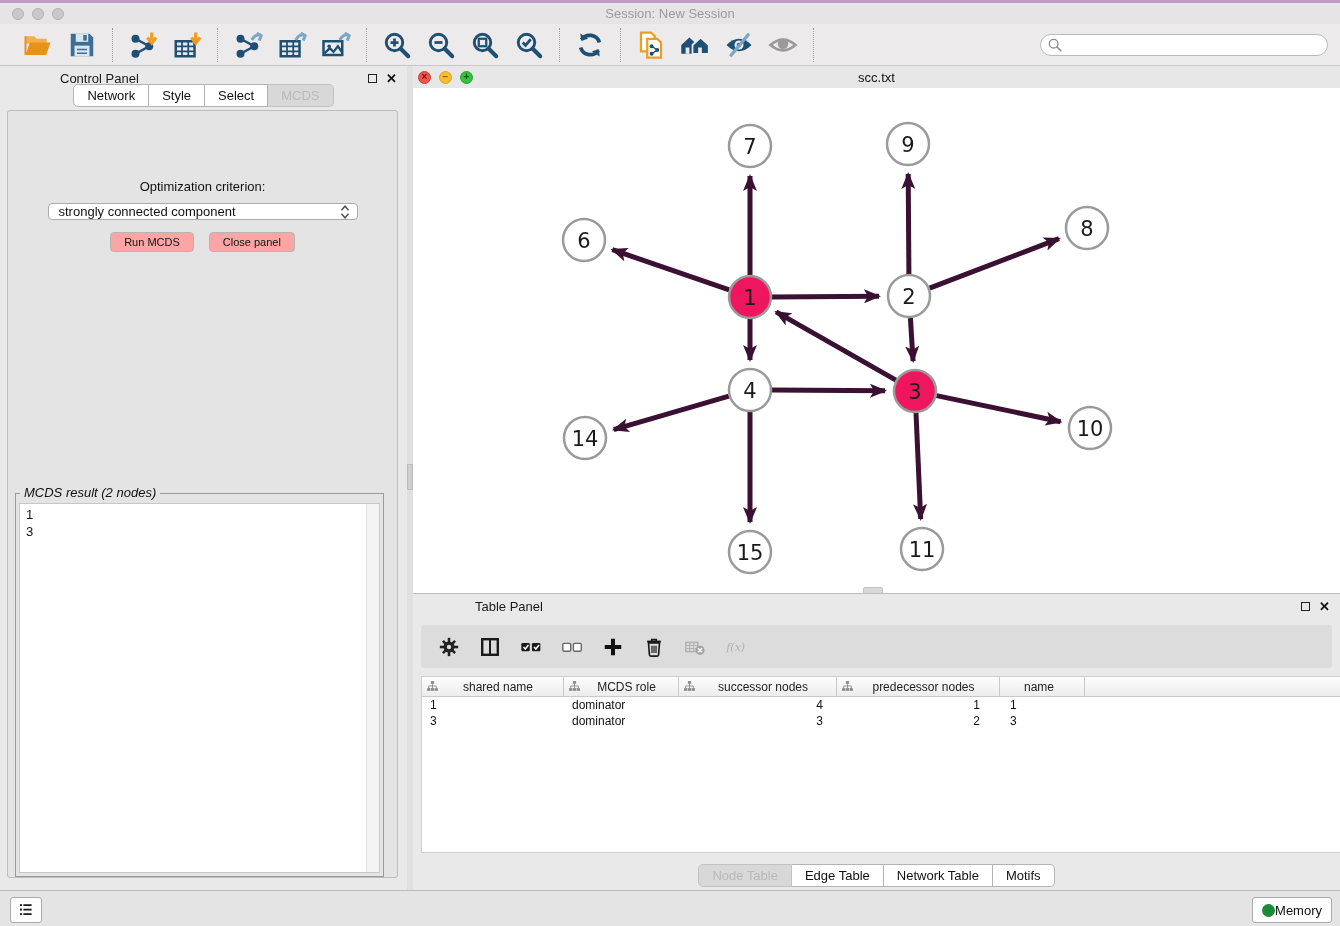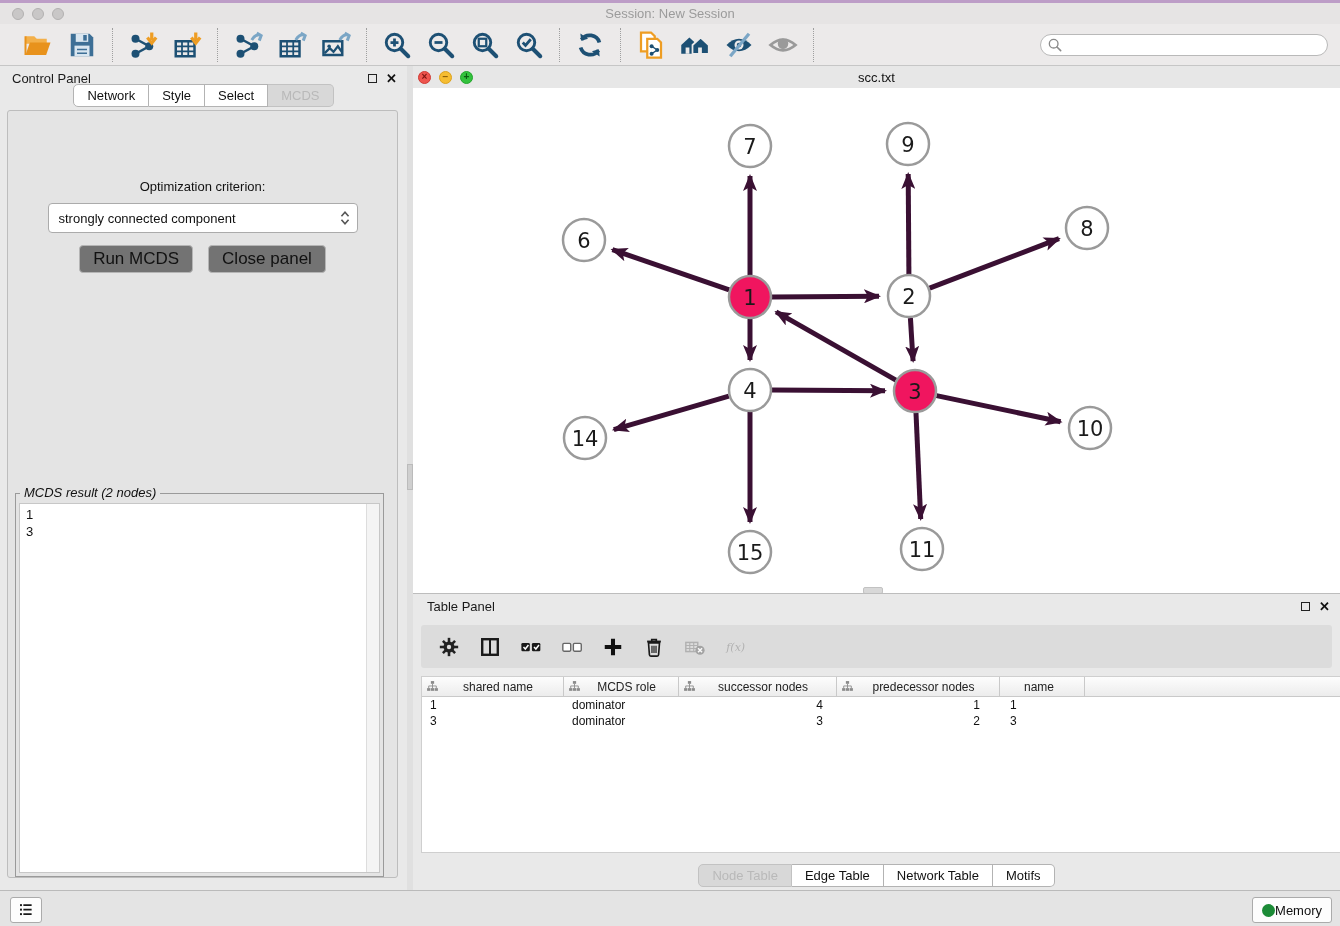--- a/index.html
+++ b/index.html
@@ -18,40 +18,40 @@
   .tb-icon{width:32px;height:32px;display:flex;align-items:center;justify-content:center;cursor:pointer;}
   .tb-icon svg{width:30px;height:30px;}
   .search-wrap{margin-left:auto;margin-right:12px;position:relative;}
   .search-input{width:288px;height:22px;border:1px solid #b9b9b9;border-radius:12px;background:#fff;box-sizing:border-box;padding:0 8px 0 26px;font-size:13px;outline:none;color:#333;}
   .search-glyph{position:absolute;left:7px;top:3px;width:16px;height:16px;}
   .search-glyph svg{width:16px;height:16px;}
   
   #workspace{position:absolute;left:0;top:66px;width:1340px;height:824px;}
   
   #control-panel{position:absolute;left:0;top:0;width:407px;height:824px;}
-  .panel-header{height:24px;display:flex;align-items:center;font-size:13px;color:#1a1a1a;}
+  .panel-header{height:24px;display:flex;align-items:center;font-size:13px;color:#1a1a1a;padding-left:48px;}
   .panel-header .ph-title{margin-left:12px;}
   .ph-icons{margin-left:auto;display:flex;align-items:center;gap:9px;margin-right:10px;}
   .float-glyph{width:9px;height:9px;border:1.5px solid #222;box-sizing:border-box;display:inline-block;cursor:pointer;}
   .close-glyph{font-size:13px;font-weight:bold;color:#111;line-height:9px;cursor:pointer;}
   .close-glyph::after{content:"\2715";}
   .tabs-row{position:absolute;left:0;width:100%;display:flex;justify-content:center;z-index:3;}
   .tab{background:#fff;border:1px solid #b3b3b3;border-left:none;padding:3px 13px;font-size:13px;color:#111;cursor:pointer;white-space:nowrap;}
   .tab:first-child{border-left:1px solid #b3b3b3;border-radius:5px 0 0 5px;}
   .tab:last-child{border-radius:0 5px 5px 0;}
   .tab.active{background:#d8d8d8;color:#b9b9b9;border-color:#c2c2c2;}
   #cp-tabs{top:18px;}
   .cp-content{position:absolute;left:7px;top:44px;width:391px;height:768px;background:#e4e4e4;border:1px solid #bdbdbd;border-radius:3px;box-sizing:border-box;}
   .opt-label{margin-top:68px;text-align:center;font-size:13px;color:#111;}
-  .dropdown{margin:9px auto 0;width:310px;height:30px;background:#fff;border:1px solid #ababab;border-radius:4px;display:flex;align-items:center;box-sizing:border-box;padding:0 6px 0 10px;font-size:13px;color:#111;cursor:pointer;}
+  .dropdown{margin:9px auto 0;width:310px;height:17px;background:#fff;border:1px solid #ababab;border-radius:4px;display:flex;align-items:center;box-sizing:border-box;padding:0 6px 0 10px;font-size:13px;color:#111;cursor:pointer;}
   .dropdown .dd-value{flex:1;}
   .dd-stepper{width:12px;height:16px;}
   .dd-stepper svg{width:12px;height:16px;}
   .btn-row{display:flex;justify-content:center;gap:15px;margin-top:12px;}
-  .push-btn{background:#737373;border:1px solid #b5b5b5;border-radius:4px;font-size:17px;color:#111;padding:3px 13px;font-family:"Liberation Sans",sans-serif;cursor:pointer;}
+  .push-btn{background:#fca5a5;border:1px solid #b5b5b5;border-radius:4px;font-size:11px;color:#111;padding:3px 13px;font-family:"Liberation Sans",sans-serif;cursor:pointer;}
   .result-group{position:absolute;left:7px;top:382px;width:369px;height:384px;border:1px solid #9a9a9a;box-sizing:border-box;}
   .result-legend{position:absolute;top:-9px;left:4px;background:#e4e4e4;padding:0 4px;font-size:13px;color:#111;font-style:italic;}
   .result-area{position:absolute;left:3px;right:3px;top:9px;bottom:3px;background:#fff;border:1px solid #c7c7c7;overflow:hidden;}
   .result-text{position:absolute;left:6px;top:2px;font-size:13px;line-height:17px;color:#111;white-space:pre;}
   .result-scroll{position:absolute;right:0;top:0;bottom:0;width:12px;background:#f4f4f4;border-left:1px solid #ddd;}
   
   #v-splitter{position:absolute;left:407px;top:0;width:6px;height:824px;background:#e0e0e0;border-right:1px solid #b5b5b5;cursor:col-resize;}
   .v-grip{position:absolute;left:0;top:398px;width:6px;height:26px;background:#cfcfcf;border:1px solid #bbb;box-sizing:border-box;}
   
   #network-window{position:absolute;left:413px;top:0;width:927px;height:527px;background:#fff;}

